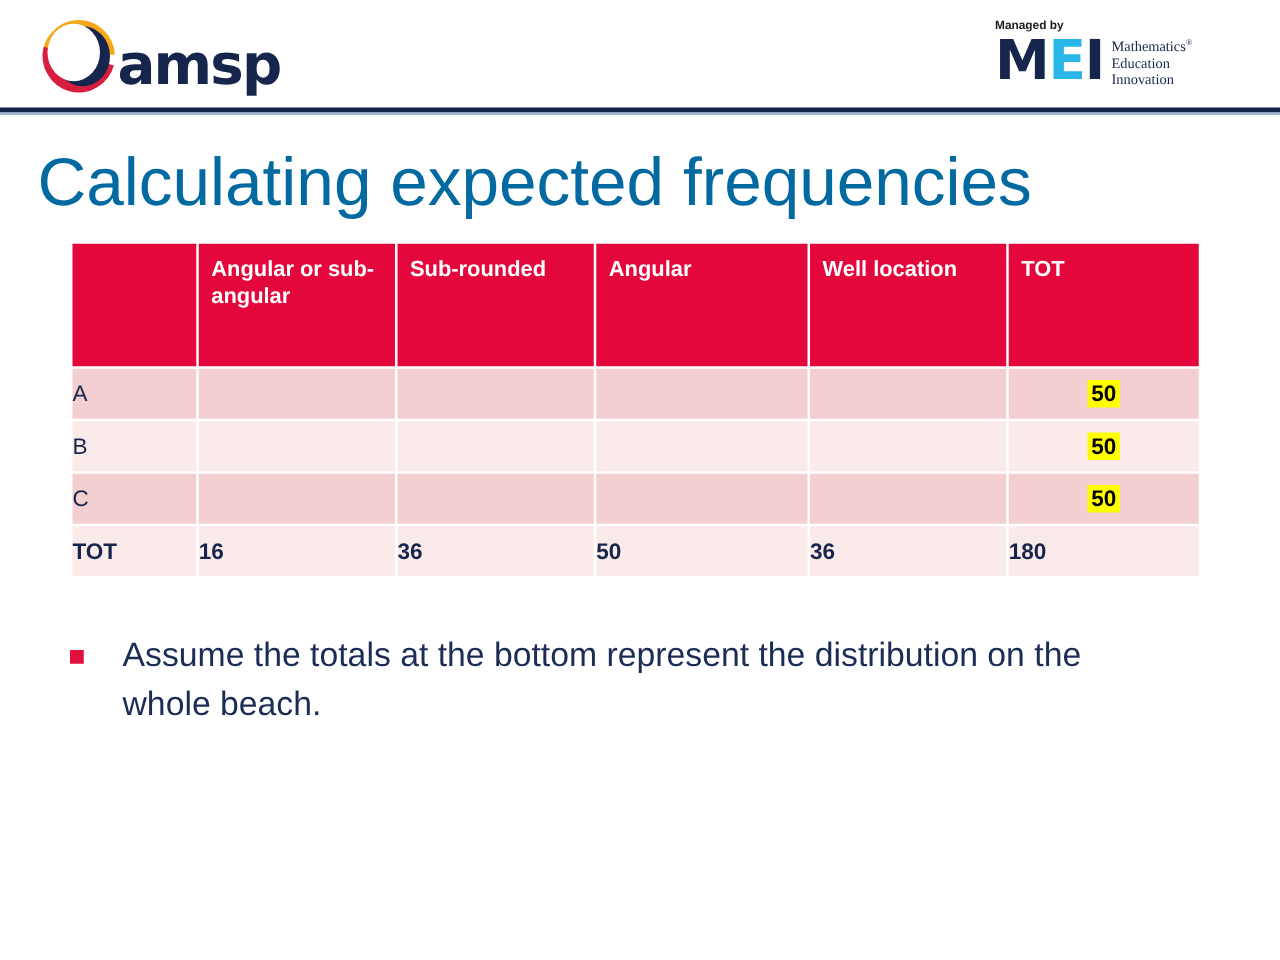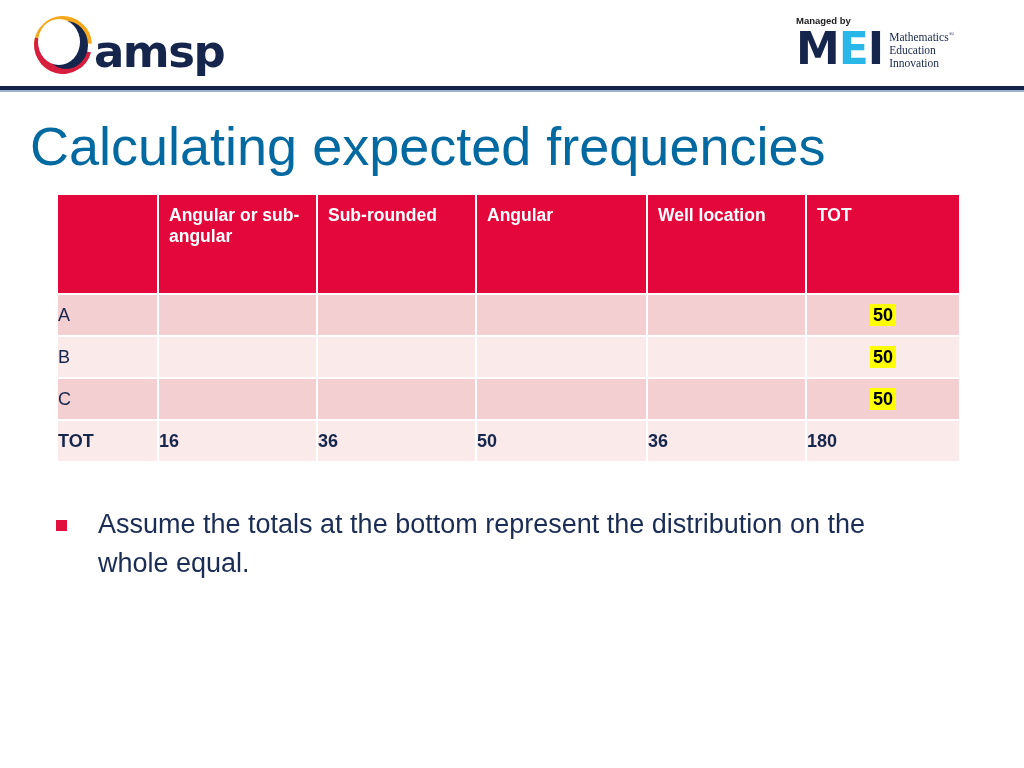--- a/index.html
+++ b/index.html
@@ -328,15 +328,15 @@
       <td>36</td>
       <td>180</td>
     </tr>
 
   </tbody>
 </table>
 
 <div id="bullets">
   <div class="bullet">
     <span class="bullet-marker"></span>
-    <span class="bullet-text">Assume the totals at the bottom represent the distribution on the whole equal.</span>
+    <span class="bullet-text">Assume the totals at the bottom represent the distribution on the whole beach.</span>
   </div>
 </div>
 
 </body></html>

